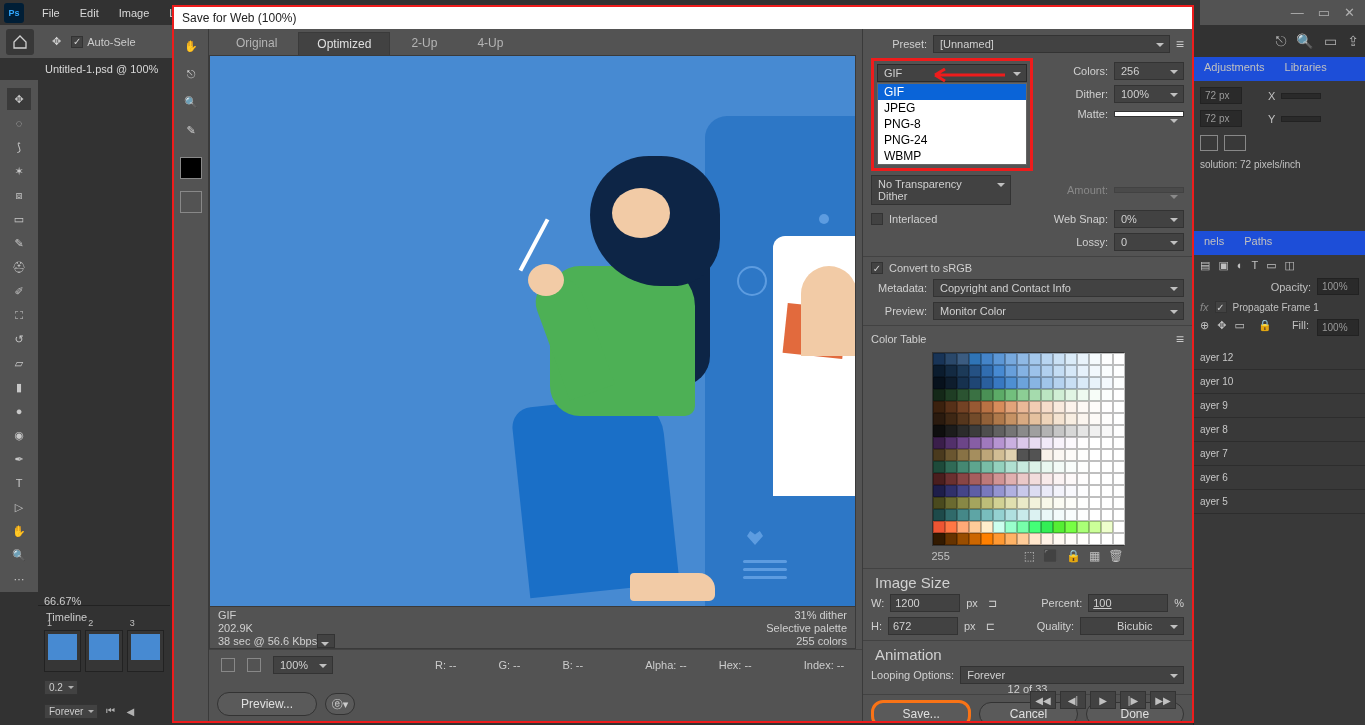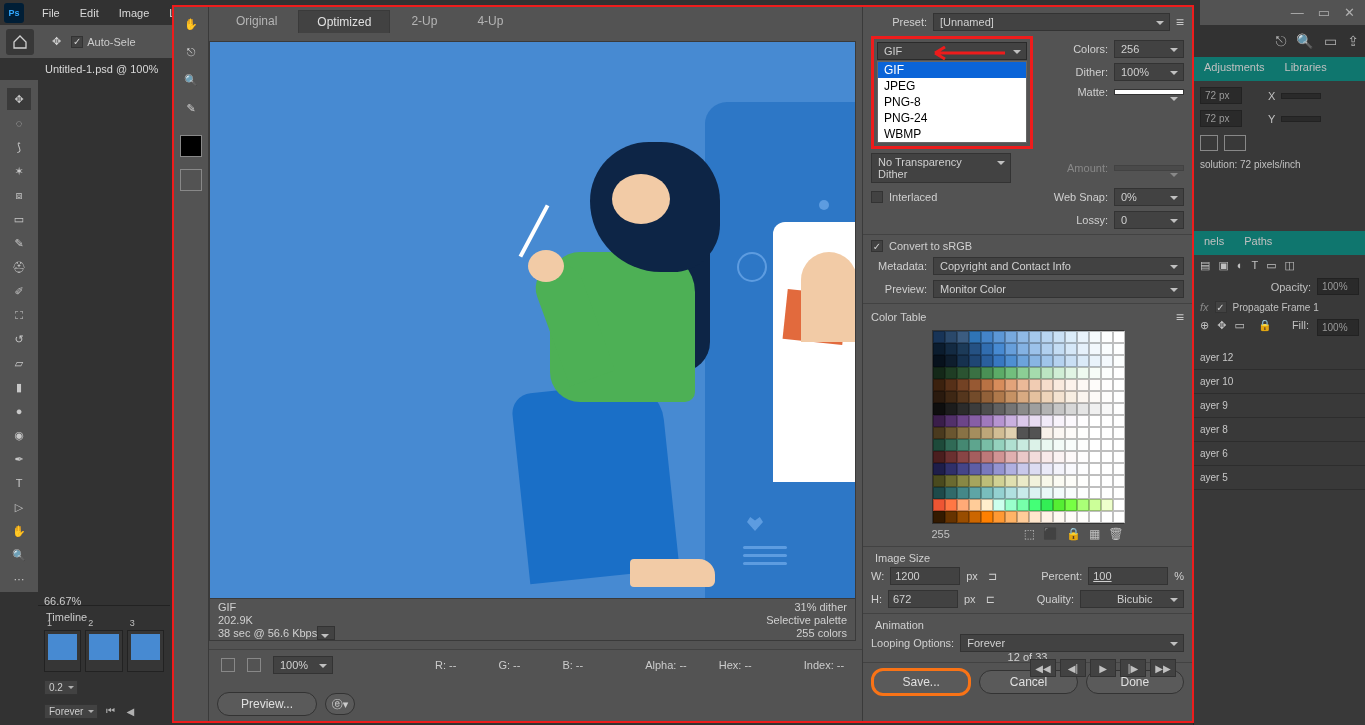--- a/index.html
+++ b/index.html
@@ -24,40 +24,40 @@
 
 .left-toolbar { position: absolute; left: 0; top: 80px; width: 38px; background: #535353; padding-top: 6px; z-index: 1; }
 .left-toolbar .tool { width: 24px; height: 22px; margin: 2px auto; display: flex; align-items: center; justify-content: center; color: #c8c8c8; cursor: pointer; }
 .left-toolbar .tool.active { background: #3a3a3a; }
 .zoom-label { position: absolute; left: 44px; bottom: 118px; color: #ccc; font-size: 11px; }
 
 
 .right-panels { position: absolute; right: 0; top: 25px; width: 172px; height: 700px; background: #393939; border-left: 1px solid #222; z-index: 1; }
 .rp-header { background: #323232; height: 32px; display: flex; align-items: center; gap: 10px; padding: 0 6px; justify-content: flex-end; }
 .rp-header span { color: #b0b0b0; font-size: 14px; }
-.rp-tabs { height: 24px; display: flex; background: #0f766e; }
+.rp-tabs { height: 24px; display: flex; background: #1d4ed8; }
 .rp-tabs .tab { padding: 4px 10px; color: #c0c0c0; font-size: 11px; }
 .rp-content { padding: 6px; color: #c0c0c0; font-size: 11px; }
 .rp-row { display: flex; gap: 6px; align-items: center; margin-bottom: 6px; }
 .rp-input { background: #2a2a2a; border: 1px solid #222; color: #999; padding: 2px 4px; width: 40px; font-size: 10px; }
 .rp-layer-list div { padding: 6px 6px; border-bottom: 1px solid #2d2d2d; color: #c8c8c8; font-size: 10px; }
 
 
 .dialog { position: absolute; left: 172px; top: 5px; width: 1022px; height: 718px; background: #535353; border: 2px solid #ee1c1c; z-index: 10; display: flex; flex-direction: column; }
 .dialog-titlebar { height: 22px; background: #fff; color: #222; display: flex; align-items: center; padding: 0 8px; font-size: 12px; }
 .dialog-body { flex: 1; display: flex; position: relative; overflow: hidden; }
 
 
 .dlg-toolstrip { width: 35px; background: #535353; display: flex; flex-direction: column; align-items: center; padding-top: 6px; gap: 6px; border-right: 1px solid #3a3a3a; }
 .dlg-toolstrip .tbtn { width: 22px; height: 22px; display: flex; align-items: center; justify-content: center; color: #d0d0d0; }
 .dlg-toolstrip .swatch-fg { width: 22px; height: 22px; background: #000; border: 1px solid #888; margin-top: 10px; }
 .dlg-toolstrip .swatch-pattern { width: 22px; height: 22px; background: #535353; border: 1px solid #888; margin-top: 6px; display: flex; flex-wrap: wrap; }
 
 
-.dlg-preview-zone { flex: 1; display: flex; flex-direction: column; gap: 8px; }
+.dlg-preview-zone { flex: 1; display: flex; flex-direction: column; }
 .dlg-view-tabs { height: 26px; background: #535353; display: flex; align-items: flex-end; padding-left: 8px; gap: 2px; }
 .dlg-view-tabs .tab { padding: 4px 18px; color: #b5b5b5; font-size: 12px; border: 1px solid transparent; cursor: pointer; }
 .dlg-view-tabs .tab.active { background: #424242; border: 1px solid #3a3a3a; border-bottom: none; color: #e0e0e0; }
 .dlg-canvas-wrap { flex: 1; background: #494949; border: 1px solid #3a3a3a; margin: 0 6px 0 0; position: relative; overflow: hidden; }
 .canvas-illustration { position: absolute; left: 0; top: 0; right: 0; bottom: 40px; background: #478ad2; }
 .canvas-status { position: absolute; left: 0; bottom: 0; right: 0; height: 42px; background: #535353; padding: 2px 8px; color: #d0d0d0; font-size: 11px; display: flex; justify-content: space-between; border-top: 1px solid #3a3a3a; }
 .canvas-status .left { line-height: 13px; }
 .canvas-status .right { text-align: right; line-height: 13px; }
 
 
@@ -95,21 +95,21 @@
 
 .format-zone { position: relative; margin: 2px 0 4px 0; }
 .format-dd-wrap { border: 3px solid #ee1c1c; padding: 3px; width: 162px; }
 .format-current { background: #424242; border: 1px solid #2a2a2a; padding: 2px 6px; color: #d0d0d0; position: relative; }
 .format-current::after { content: ""; position: absolute; right: 5px; top: 7px; border: 4px solid transparent; border-top-color: #c0c0c0; }
 .format-list { background: #fff; border: 1px solid #666; margin-top: 1px; }
 .format-list .opt { padding: 1px 6px; color: #000; font-size: 12px; cursor: pointer; }
 .format-list .opt.selected { background: #0a64d8; color: #fff; }
 .red-arrow { position: absolute; left: 56px; top: 10px; pointer-events: none; }
 
-.sect-label { color: #d0d0d0; font-size: 11px; margin: 4px 0 3px 4px; }
+.sect-label { color: #d0d0d0; font-size: 15px; margin: 4px 0 3px 4px; }
 .color-table-wrap { margin: 2px auto; width: 192px; }
 .color-table { display: grid; grid-template-columns: repeat(16, 12px); grid-auto-rows: 12px; gap: 0; border: 1px solid #333; }
 .color-table div { border: 1px solid rgba(0,0,0,0.25); }
 .ct-footer { display: flex; justify-content: space-between; align-items: center; margin-top: 3px; color: #c0c0c0; }
 .ct-footer .icons { display: flex; gap: 8px; font-size: 12px; }
 
 .divider { border-top: 1px solid #424242; margin: 5px -8px; }
 
 
 .dlg-bottom { height: 72px; background: #535353; border-top: 1px solid #424242; position: relative; padding: 4px 8px; }
@@ -220,20 +220,21 @@
       <span style="margin-left:6px;">🔒</span>
       <span style="margin-left:auto;">Fill:</span>
       <span class="rp-input" style="width:42px;">100%</span>
     </div>
   </div>
   <div class="rp-layer-list">
     <div>ayer 12</div>
     <div>ayer 10</div>
     <div>ayer 9</div>
     <div>ayer 8</div>
+    <div>ayer 7</div>
     <div>ayer 6</div>
     <div>ayer 5</div>
   </div>
 </div>
 
 <div class="doc-tab-row">
   <span class="tab-label">Untitled-1.psd @ 100%</span>
 </div>
 
 <div class="left-toolbar">
@@ -282,20 +283,21 @@
     <span class="dd-sm">0.2</span>
   </div>
   <div class="tl-controls">
     <span class="dd-sm">Forever</span>
     <span class="icon-btn">⏮</span>
     <span class="icon-btn">◀</span>
   </div>
 </div>
 
 <div class="dialog">
+  <div class="dialog-titlebar">Save for Web (100%)</div>
   <div class="dialog-body">
 
     <div class="dlg-toolstrip">
       <div class="tbtn">✋</div>
       <div class="tbtn">⎋</div>
       <div class="tbtn">🔍</div>
       <div class="tbtn">✎</div>
       <div class="swatch-fg"></div>
       <div class="swatch-pattern"></div>
     </div>

